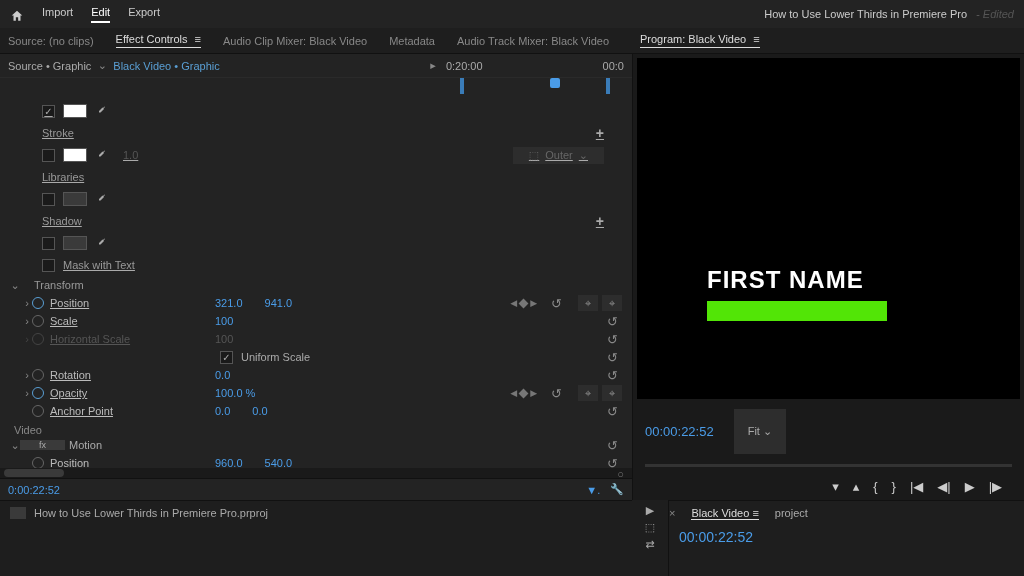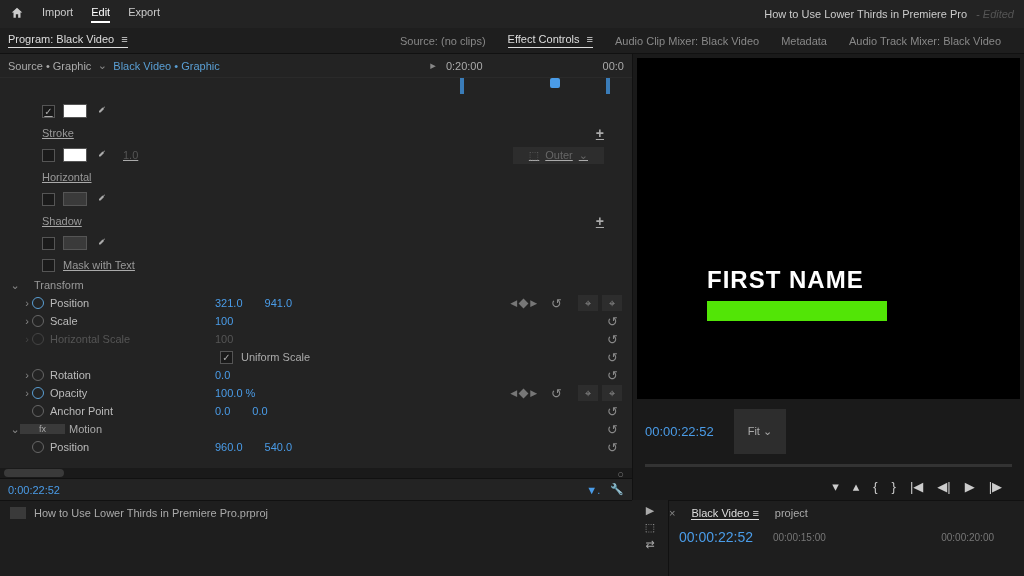--- a/index.html
+++ b/index.html
@@ -1,18 +1,18 @@
 <!DOCTYPE html>
 <html><head>
 <meta charset="utf-8">
 <style>
 * { margin: 0; padding: 0; box-sizing: border-box; font-family: 'Segoe UI', Arial, sans-serif; }
 body { background: #1a1a1a; color: #aaa; font-size: 11px; overflow: hidden; width: 1024px; height: 576px; }
 .top-bar { height: 28px; background: #232323; display: flex; align-items: center; padding: 0 10px; justify-content: space-between; }
-.top-left { display: flex; align-items: flex-start; gap: 18px; }
+.top-left { display: flex; align-items: flex-end; gap: 18px; }
 .top-tabs { display: flex; gap: 18px; }
 .top-tab { color: #ccc; cursor: pointer; padding-bottom: 3px; }
 .top-tab.active { color: #fff; border-bottom: 2px solid #fff; }
 .project-title { color: #ccc; }
 .edited { color: #555; font-style: italic; margin-left: 6px; }
 .home-icon { width: 14px; height: 14px; fill: #ccc; }
 
 .panel-tabs { height: 26px; background: #1e1e1e; display: flex; align-items: center; padding: 0 8px; gap: 22px; border-bottom: 1px solid #111; }
 .panel-tab { color: #888; cursor: pointer; }
 .panel-tab.active { color: #ddd; border-bottom: 1px solid #ddd; padding-bottom: 2px; }
@@ -41,21 +41,21 @@
 .section-label { color: #999; font-size: 11px; }
 .plus-btn { margin-left: auto; color: #aaa; font-size: 14px; font-weight: bold; margin-right: 18px; cursor: pointer; }
 .dropdown-btn { margin-left: auto; background: #2d2d2d; padding: 2px 16px; margin-right: 18px; color: #666; display: flex; align-items: center; gap: 6px; }
 
 .transform-row { display: flex; align-items: center; height: 18px; }
 .chevron { width: 10px; color: #888; cursor: pointer; text-align: center; }
 .stopwatch { width: 12px; height: 12px; border: 1px solid #5a9fd4; border-radius: 50%; margin-right: 6px; position: relative; }
 .stopwatch.active { border-color: #5a9fd4; }
 .stopwatch.inactive { border-color: #666; }
 .stopwatch::after { content: ''; position: absolute; top: -2px; right: 2px; width: 3px; height: 3px; background: inherit; }
-.prop-name { flex: 0 0 165px; color: #bbb; }
+.prop-name { flex: 0 0 165px; color: #bbb; text-decoration: underline; }
 .prop-name.dim { color: #555; }
 .prop-val { color: #4a9ce8; cursor: ew-resize; margin-right: 22px; }
 .prop-val.dim { color: #555; }
 .kf-nav { display: flex; gap: 3px; align-items: center; margin-left: auto; margin-right: 6px; }
 .kf-arrow { color: #777; font-size: 9px; }
 .kf-diamond { width: 7px; height: 7px; background: #777; transform: rotate(45deg); }
 .reset-btn { color: #888; margin-left: 8px; font-size: 13px; margin-right: 4px; }
 .ease-btns { display: flex; gap: 4px; margin-left: 12px; }
 .ease-btn { width: 20px; height: 16px; background: #2d2d2d; display: flex; align-items: center; justify-content: center; color: #888; }
 
@@ -109,29 +109,29 @@
       <span class="top-tab">Export</span>
     </div>
   </div>
   <div>
     <span class="project-title">How to Use Lower Thirds in Premiere Pro</span>
     <span class="edited">- Edited</span>
   </div>
 </div>
 
 <div style="display:flex">
-  <div class="panel-tabs" style="flex:1">
-    <span class="panel-tab active"><span>Program: Black Video</span> <span class="hamburger">≡</span></span>
-  </div>
   <div class="panel-tabs" style="width:632px">
     <span class="panel-tab">Source: (no clips)</span>
     <span class="panel-tab active"><span>Effect Controls</span> <span class="hamburger">≡</span></span>
     <span class="panel-tab">Audio Clip Mixer: Black Video</span>
     <span class="panel-tab">Metadata</span>
     <span class="panel-tab">Audio Track Mixer: Black Video</span>
+  </div>
+  <div class="panel-tabs" style="flex:1">
+    <span class="panel-tab active"><span>Program: Black Video</span> <span class="hamburger">≡</span></span>
   </div>
 </div>
 
 <div class="main-row">
 
   <div class="left-panel">
     <div class="source-header">
       <span>Source • Graphic</span>
       <span class="chevron">⌄</span>
       <span class="link">Black Video • Graphic</span>
@@ -166,21 +166,21 @@
         <span class="prop-checkbox"></span>
         <span class="color-swatch"></span>
         <svg class="icon eyedropper" viewBox="0 0 24 24">
             <path d="M20 4l-3 3-2-2-7 7v3h3l7-7-2-2 3-3z"></path>
           </svg>
         <span style="margin-left:16px;color:#555">1.0</span>
         <span class="dropdown-btn">⬚ <span>Outer</span> ⌄</span>
       </div>
 
       <div class="prop-row indent1">
-        <span class="section-label">Horizontal</span>
+        <span class="section-label">Libraries</span>
       </div>
       <div class="prop-row indent1">
         <span class="prop-checkbox"></span>
         <span class="color-swatch dark"></span>
         <svg class="icon eyedropper" viewBox="0 0 24 24">
             <path d="M20 4l-3 3-2-2-7 7v3h3l7-7-2-2 3-3z"></path>
           </svg>
       </div>
 
       <div class="prop-row indent1">
@@ -271,20 +271,21 @@
       </div>
 
       <div class="transform-row" style="padding-left:22px">
         <span class="stopwatch inactive"></span>
         <span class="prop-name">Anchor Point</span>
         <span class="prop-val">0.0</span>
         <span class="prop-val">0.0</span>
         <span class="reset-btn" style="margin-left:auto">↺</span>
       </div>
 
+      <div class="video-section-label">Video</div>
       <div class="transform-row">
         <span class="chevron">⌄</span>
         <span class="fx-badge">fx</span>
         <span>Motion</span>
         <span class="reset-btn" style="margin-left:auto">↺</span>
       </div>
       <div class="transform-row" style="padding-left:22px">
         <span class="stopwatch inactive"></span>
         <span class="prop-name">Position</span>
         <span class="prop-val">960.0</span>
@@ -342,19 +343,15 @@
     <span class="tl-tool">⇄</span>
   </div>
   <div class="timeline-panel">
     <div class="tl-tabs">
       <span class="tl-close">×</span>
       <span class="tl-tab active"><span>Black Video</span> ≡</span>
       <span class="tl-tab">project</span>
     </div>
     <div class="tl-body">
       <span class="tl-tc">00:00:22:52</span>
-      <div class="tl-ruler">
-        <span>00:00:15:00</span>
-        <span>00:00:20:00</span>
-      </div>
     </div>
   </div>
 </div>
 
 </body></html>

